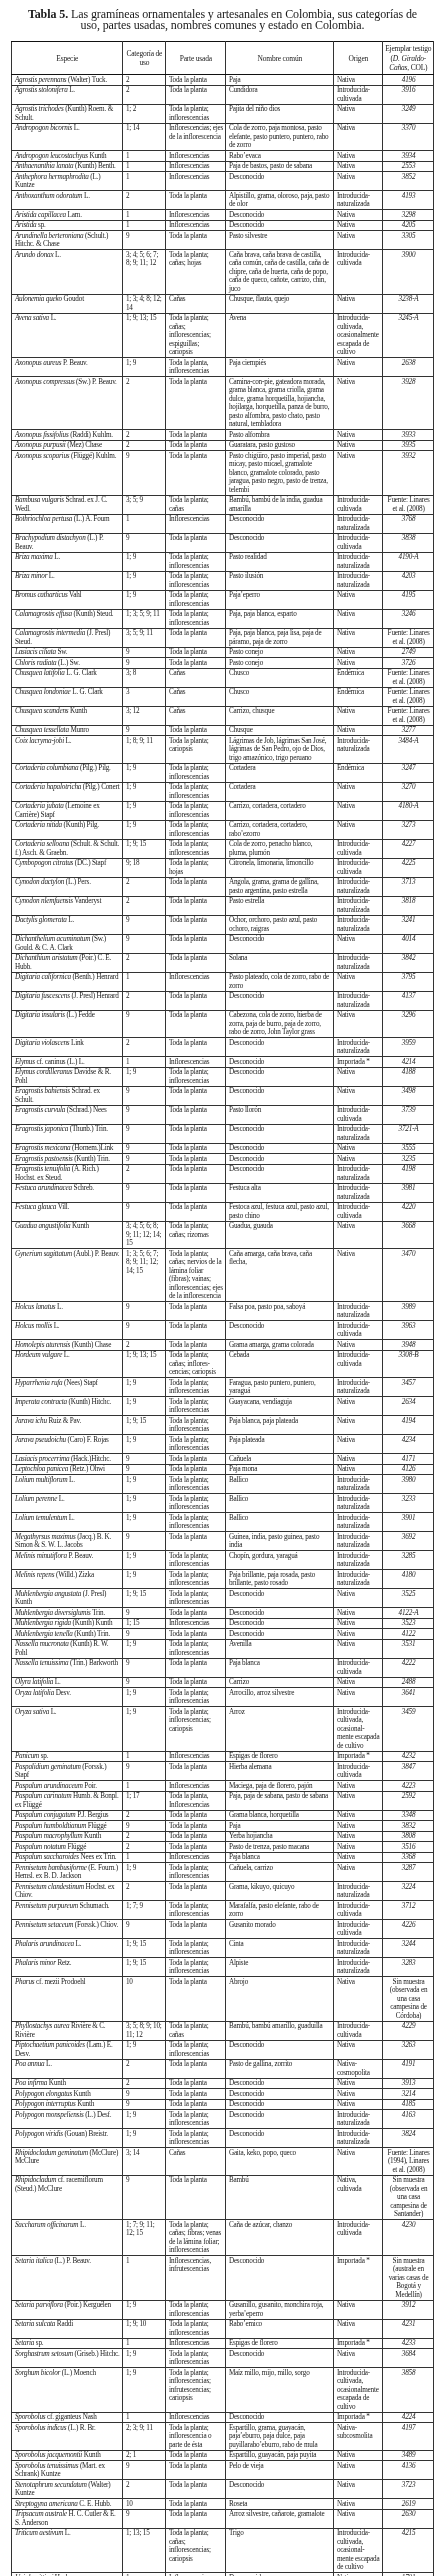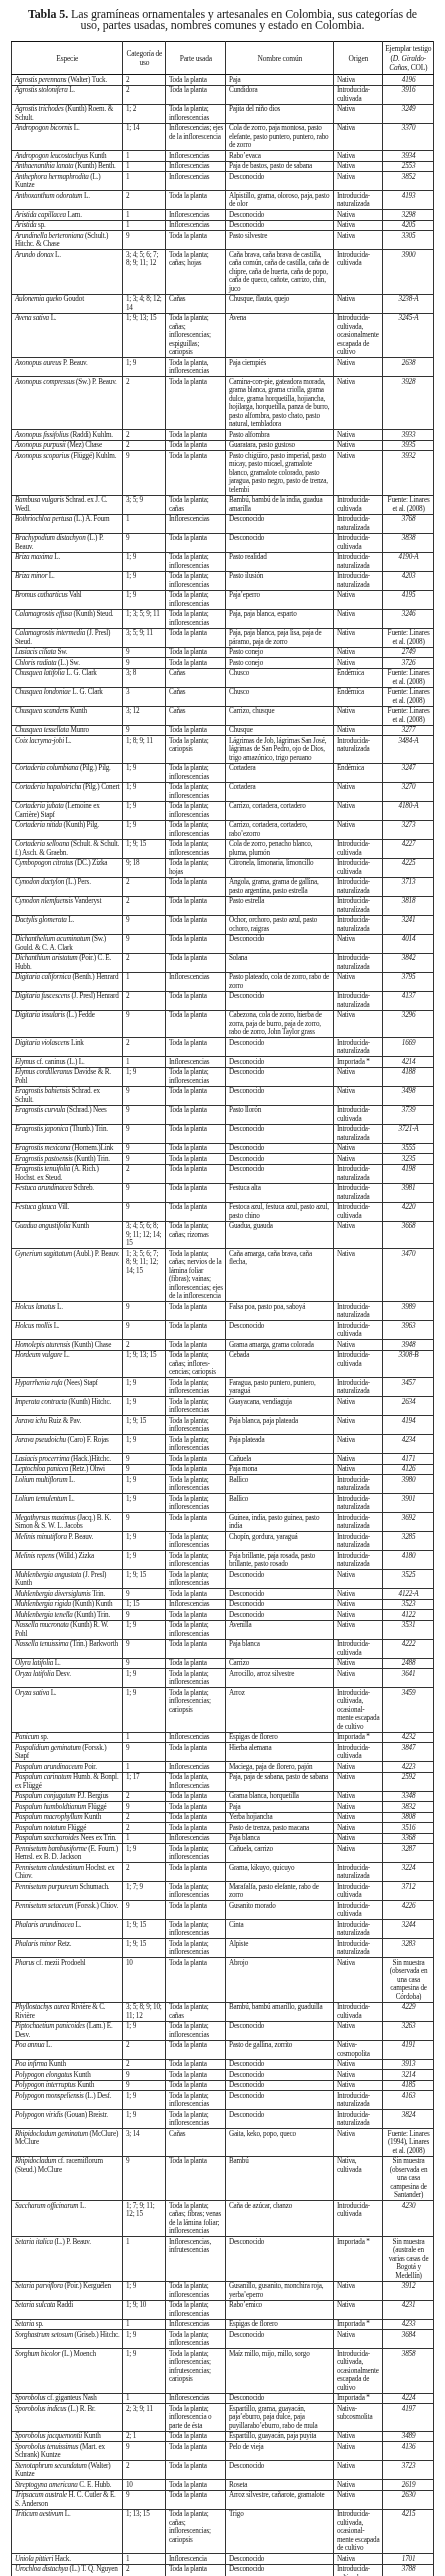--- a/index.html
+++ b/index.html
@@ -386,21 +386,21 @@
         </tr>
         <tr>
           <td><span class="sp">Cortaderia selloana</span><span> (Schult. &amp; Schult. f.) Asch. &amp; Graebn.</span></td>
           <td>1; 9; 15</td>
           <td>Toda la planta; inflorescencias</td>
           <td>Cola de zorro, penacho blanco, pluma, plumón</td>
           <td>Introducida-cultivada</td>
           <td class="ej"><span class="num">4227</span></td>
         </tr>
         <tr>
-          <td><span class="sp">Cymbopogon citratus</span><span> (DC.) Zizka</span></td>
+          <td><span class="sp">Cymbopogon citratus</span><span> (DC.) Stapf</span></td>
           <td>9; 18</td>
           <td>Toda la planta; hojas</td>
           <td>Citronela, limonaria, limoncillo</td>
           <td>Introducida-cultivada</td>
           <td class="ej"><span class="num">4225</span></td>
         </tr>
         <tr>
           <td><span class="sp">Cynodon dactylon</span><span> (L.) Pers.</span></td>
           <td>2</td>
           <td>Toda la planta</td>
@@ -463,21 +463,21 @@
           <td>Cabezona, cola de zorro, hierba de zorra, paja de burro, paja de zorro, rabo de zorro, John Taylor grass</td>
           <td>Nativa</td>
           <td class="ej"><span class="num">3296</span></td>
         </tr>
         <tr>
           <td><span class="sp">Digitaria violascens</span><span> Link</span></td>
           <td>2</td>
           <td>Toda la planta</td>
           <td>Desconocido</td>
           <td>Introducida-naturalizada</td>
-          <td class="ej"><span class="num">1669</span></td>
+          <td class="ej"><span class="num">3959</span></td>
         </tr>
         <tr>
           <td><span class="sp">Elymus</span><span> cf. caninus (L.) L.</span></td>
           <td>1</td>
           <td>Inflorescencias</td>
           <td>Desconocido</td>
           <td>Importada *</td>
           <td class="ej"><span class="num">4214</span></td>
         </tr>
         <tr>
@@ -648,20 +648,28 @@
           <td>Nativa</td>
           <td class="ej"><span class="num">4126</span></td>
         </tr>
         <tr>
           <td><span class="sp">Lolium multiflorum</span><span> L.</span></td>
           <td>1; 9</td>
           <td>Toda la planta; inflorescencias</td>
           <td>Ballico</td>
           <td>Introducida-naturalizada</td>
           <td class="ej"><span class="num">3980</span></td>
+        </tr>
+        <tr>
+          <td><span class="sp">Lolium perenne</span><span> L.</span></td>
+          <td>1; 9</td>
+          <td>Toda la planta; inflorescencias</td>
+          <td>Ballico</td>
+          <td>Introducida-naturalizada</td>
+          <td class="ej"><span class="num">3233</span></td>
         </tr>
         <tr>
           <td><span class="sp">Lolium temulentum</span><span> L.</span></td>
           <td>1; 9</td>
           <td>Toda la planta; inflorescencias</td>
           <td>Ballico</td>
           <td>Introducida-naturalizada</td>
           <td class="ej"><span class="num">3901</span></td>
         </tr>
         <tr>

